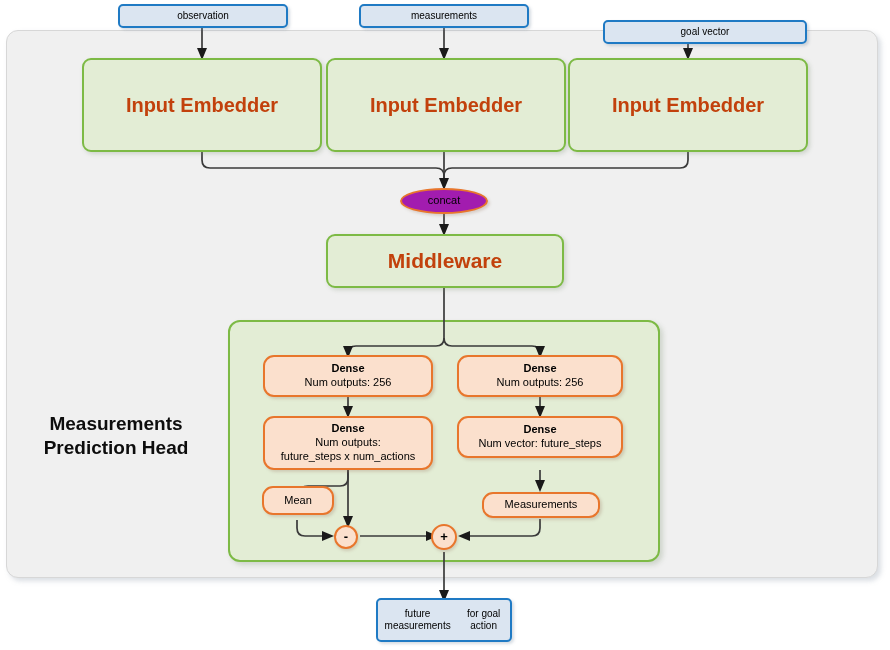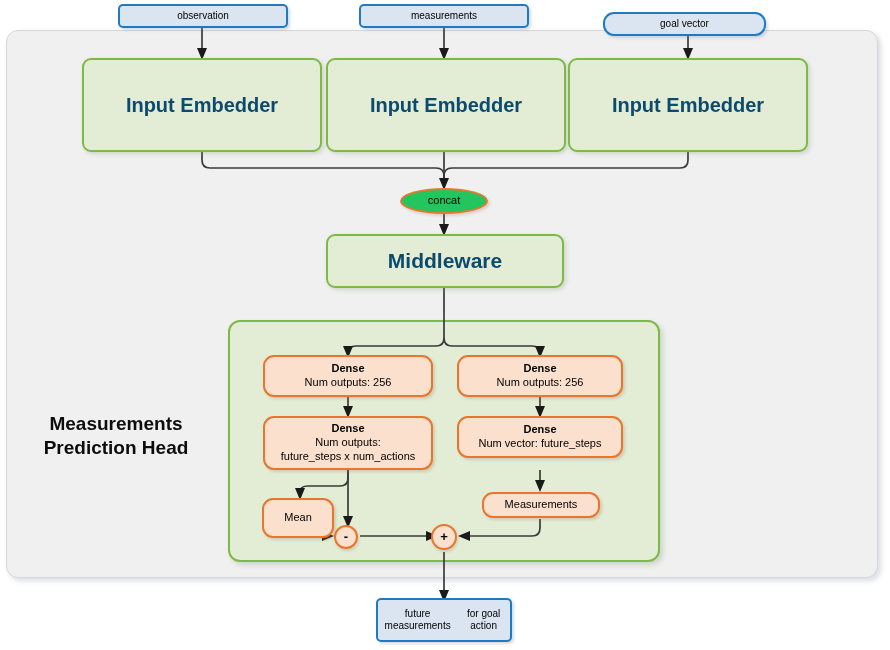--- a/index.html
+++ b/index.html
@@ -10,28 +10,28 @@
 
   
   .node{position:absolute;box-sizing:border-box;display:flex;align-items:center;
         justify-content:center;text-align:center;line-height:1.25;}
 
   .blue-box{background:#dbe5f1;border:2.5px solid#1f7ac4;border-radius:5px;
             color:#000;font-size:10px;
             box-shadow:2px 2px 3px rgba(120,140,160,.30);}
 
   .green-box{background:#e3edd5;border:2.5px solid#7dba45;border-radius:9px;
-             color:#0c4a6e;font-weight:bold;
+             color:#c2410c;font-weight:bold;
              box-shadow:2px 2px 4px rgba(130,150,120,.30);}
 
   .orange-box{background:#fbe0cd;border:2.5px solid#e8762c;border-radius:11px;
               color:#000;font-size:11px;
               box-shadow:2px 2px 3px rgba(160,130,110,.30);}
 
-  .ellipse{background:#22c55e;border:2.5px solid#e8762c;border-radius:50%;
+  .ellipse{background:#a21caf;border:2.5px solid#e8762c;border-radius:50%;
            color:#000;font-size:11px;
            box-shadow:2px 2px 3px rgba(160,130,110,.30);}
 
   .op-circle{background:#fbe0cd;border:2.5px solid#e8762c;border-radius:50%;
              color:#000;font-size:13px;font-weight:bold;
              box-shadow:1px 2px 3px rgba(160,130,110,.30);}
 
   .panel{position:absolute;box-sizing:border-box;background:#f0f0f0;
          border:1.5px solid#d7d7d7;border-radius:12px;
          box-shadow:3px 3px 5px rgba(150,160,175,.35);}
@@ -113,21 +113,21 @@
     <path class="w" d="M444,552 L444,592"></path>
     <polygon class="ah" points="444,602 439,590 449,590"></polygon>
   </svg>
 
   <div class="node blue-box" style="left:118px;top:4px;width:170px;height:24px;">
     <span>observation</span>
   </div>
   <div class="node blue-box" style="left:359px;top:4px;width:170px;height:24px;">
     <span>measurements</span>
   </div>
-  <div class="node blue-box" style="left:603px;top:12px;width:163px;height:24px;border-radius:11px;">
+  <div class="node blue-box" style="left:603px;top:20px;width:204px;height:24px;">
     <span>goal vector</span>
   </div>
 
   <div class="node green-box embed-title" style="left:82px;top:58px;width:240px;height:94px;">
     <span>Input Embedder</span>
   </div>
   <div class="node green-box embed-title" style="left:326px;top:58px;width:240px;height:94px;">
     <span>Input Embedder</span>
   </div>
   <div class="node green-box embed-title" style="left:568px;top:58px;width:240px;height:94px;">
@@ -161,21 +161,21 @@
   <div class="node orange-box" style="left:457px;top:355px;width:166px;height:42px;flex-direction:column;">
     <span class="dense-title">Dense</span>
     <span class="dense-sub">Num outputs: 256</span>
   </div>
 
   <div class="node orange-box" style="left:457px;top:416px;width:166px;height:42px;flex-direction:column;">
     <span class="dense-title">Dense</span>
     <span class="dense-sub">Num vector: future_steps</span>
   </div>
 
-  <div class="node orange-box" style="left:262px;top:498px;width:72px;height:40px;">
+  <div class="node orange-box" style="left:262px;top:486px;width:72px;height:29px;">
     <span>Mean</span>
   </div>
 
   <div class="node orange-box" style="left:482px;top:492px;width:118px;height:26px;">
     <span>Measurements</span>
   </div>
 
   <div class="node op-circle" style="left:334px;top:525px;width:24px;height:24px;">
     <span>-</span>
   </div>

